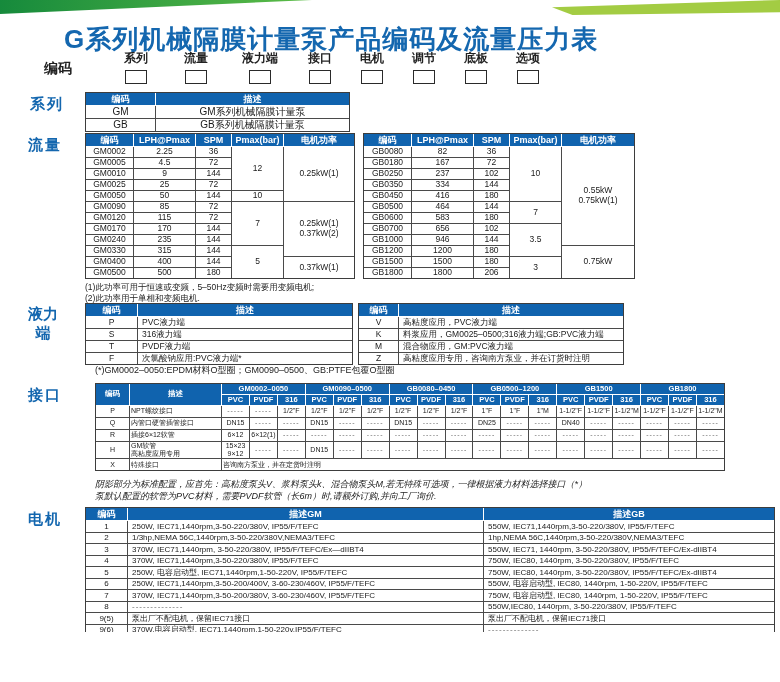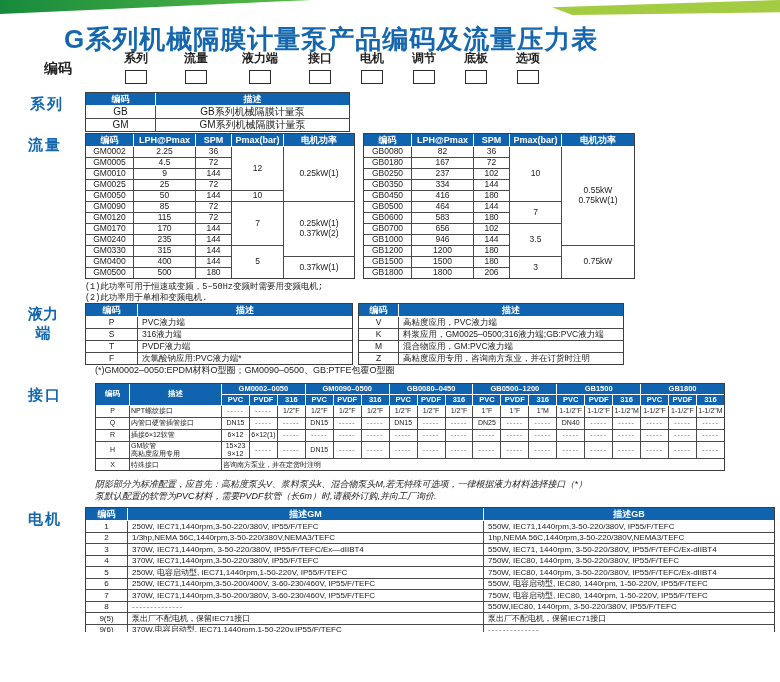--- a/index.html
+++ b/index.html
@@ -32,21 +32,21 @@
      white-space:nowrap;padding:0 2px;height:10px;font-size:8.5px;line-height:1.15;}
   tr.hd td{background:#1063ae;color:#fff;font-weight:bold;border-color:#fff;font-size:9px;height:12px;}
   td.l{text-align:left;padding-left:4px;}
   td.dash{color:#666;letter-spacing:1px;}
 
   .series-table{position:absolute;left:85px;top:92px;width:265px;}
   .series-table td{font-size:10px;height:12px;}
 
   .flow-gm{position:absolute;left:85px;top:133px;width:270px;}
   .flow-gb{position:absolute;left:363px;top:133px;width:272px;}
-  .flow-notes{position:absolute;left:85px;top:282px;font-size:8.5px;color:#222;line-height:1.25;font-family:Liberation Mono, monospace;}
+  .flow-notes{position:absolute;left:85px;top:282px;font-size:8.5px;color:#222;line-height:1.25;}
 
   .liq-left{position:absolute;left:85px;top:303px;width:268px;}
   .liq-right{position:absolute;left:358px;top:303px;width:266px;}
   .liq-left td,.liq-right td{height:11px;}
   .liq-note{position:absolute;left:95px;top:364px;font-size:9px;color:#222;}
 
   .iface-table{position:absolute;left:95px;top:383px;width:630px;}
   .iface-table td{font-size:7px;padding:0 1px;height:11px;}
   .iface-table tr.hd td{font-size:7.5px;height:10px;}
   .iface-notes{position:absolute;left:95px;top:478px;font-size:9px;color:#222;line-height:1.35;font-style:italic;}
@@ -108,26 +108,26 @@
     <colgroup>
         <col style="width:70px">
         <col>
       </colgroup>
     <tbody>
         <tr class="hd">
           <td>编码</td>
           <td>描述</td>
         </tr>
         <tr>
+          <td>GM</td>
+          <td>GM系列机械隔膜计量泵</td>
+        </tr>
+        <tr>
           <td>GB</td>
           <td>GB系列机械隔膜计量泵</td>
-        </tr>
-        <tr>
-          <td>GM</td>
-          <td>GM系列机械隔膜计量泵</td>
         </tr>
       </tbody>
   </table>
 
   <div class="sec-label" style="left:28px;top:136px;">流量</div>
   <table class="flow-gm">
     <colgroup>
         <col style="width:48px">
         <col style="width:62px">
         <col style="width:36px">

